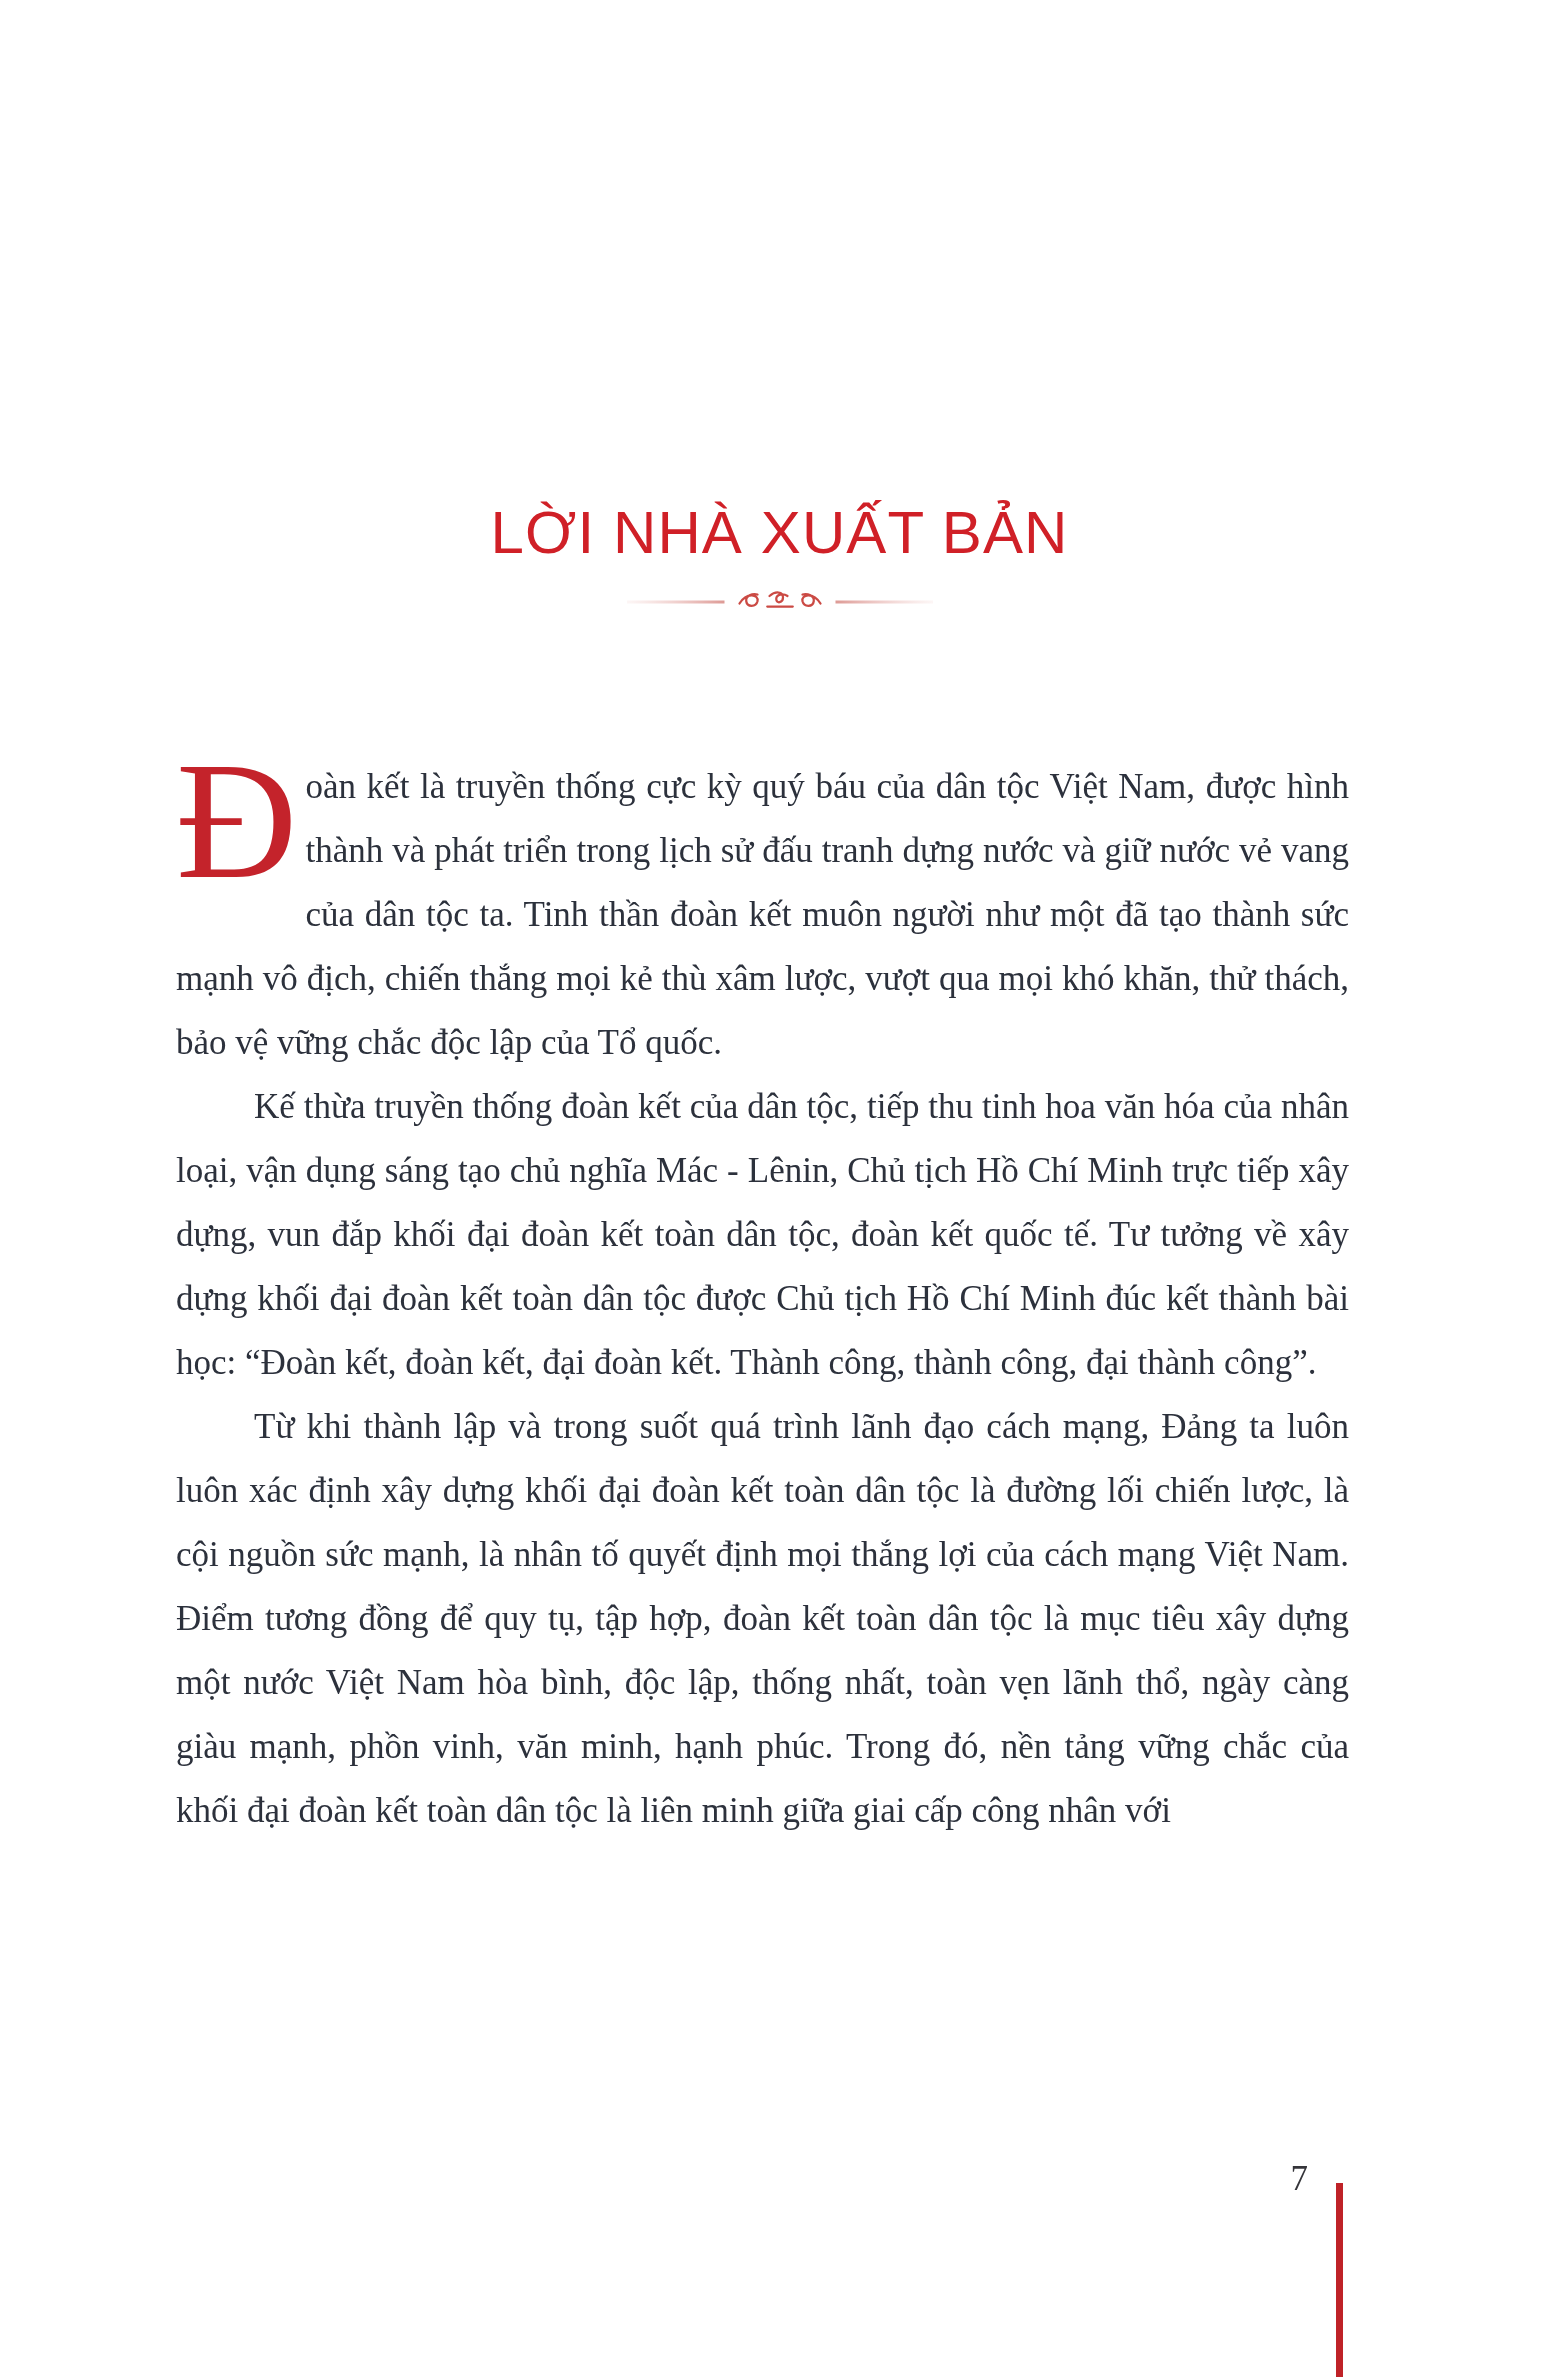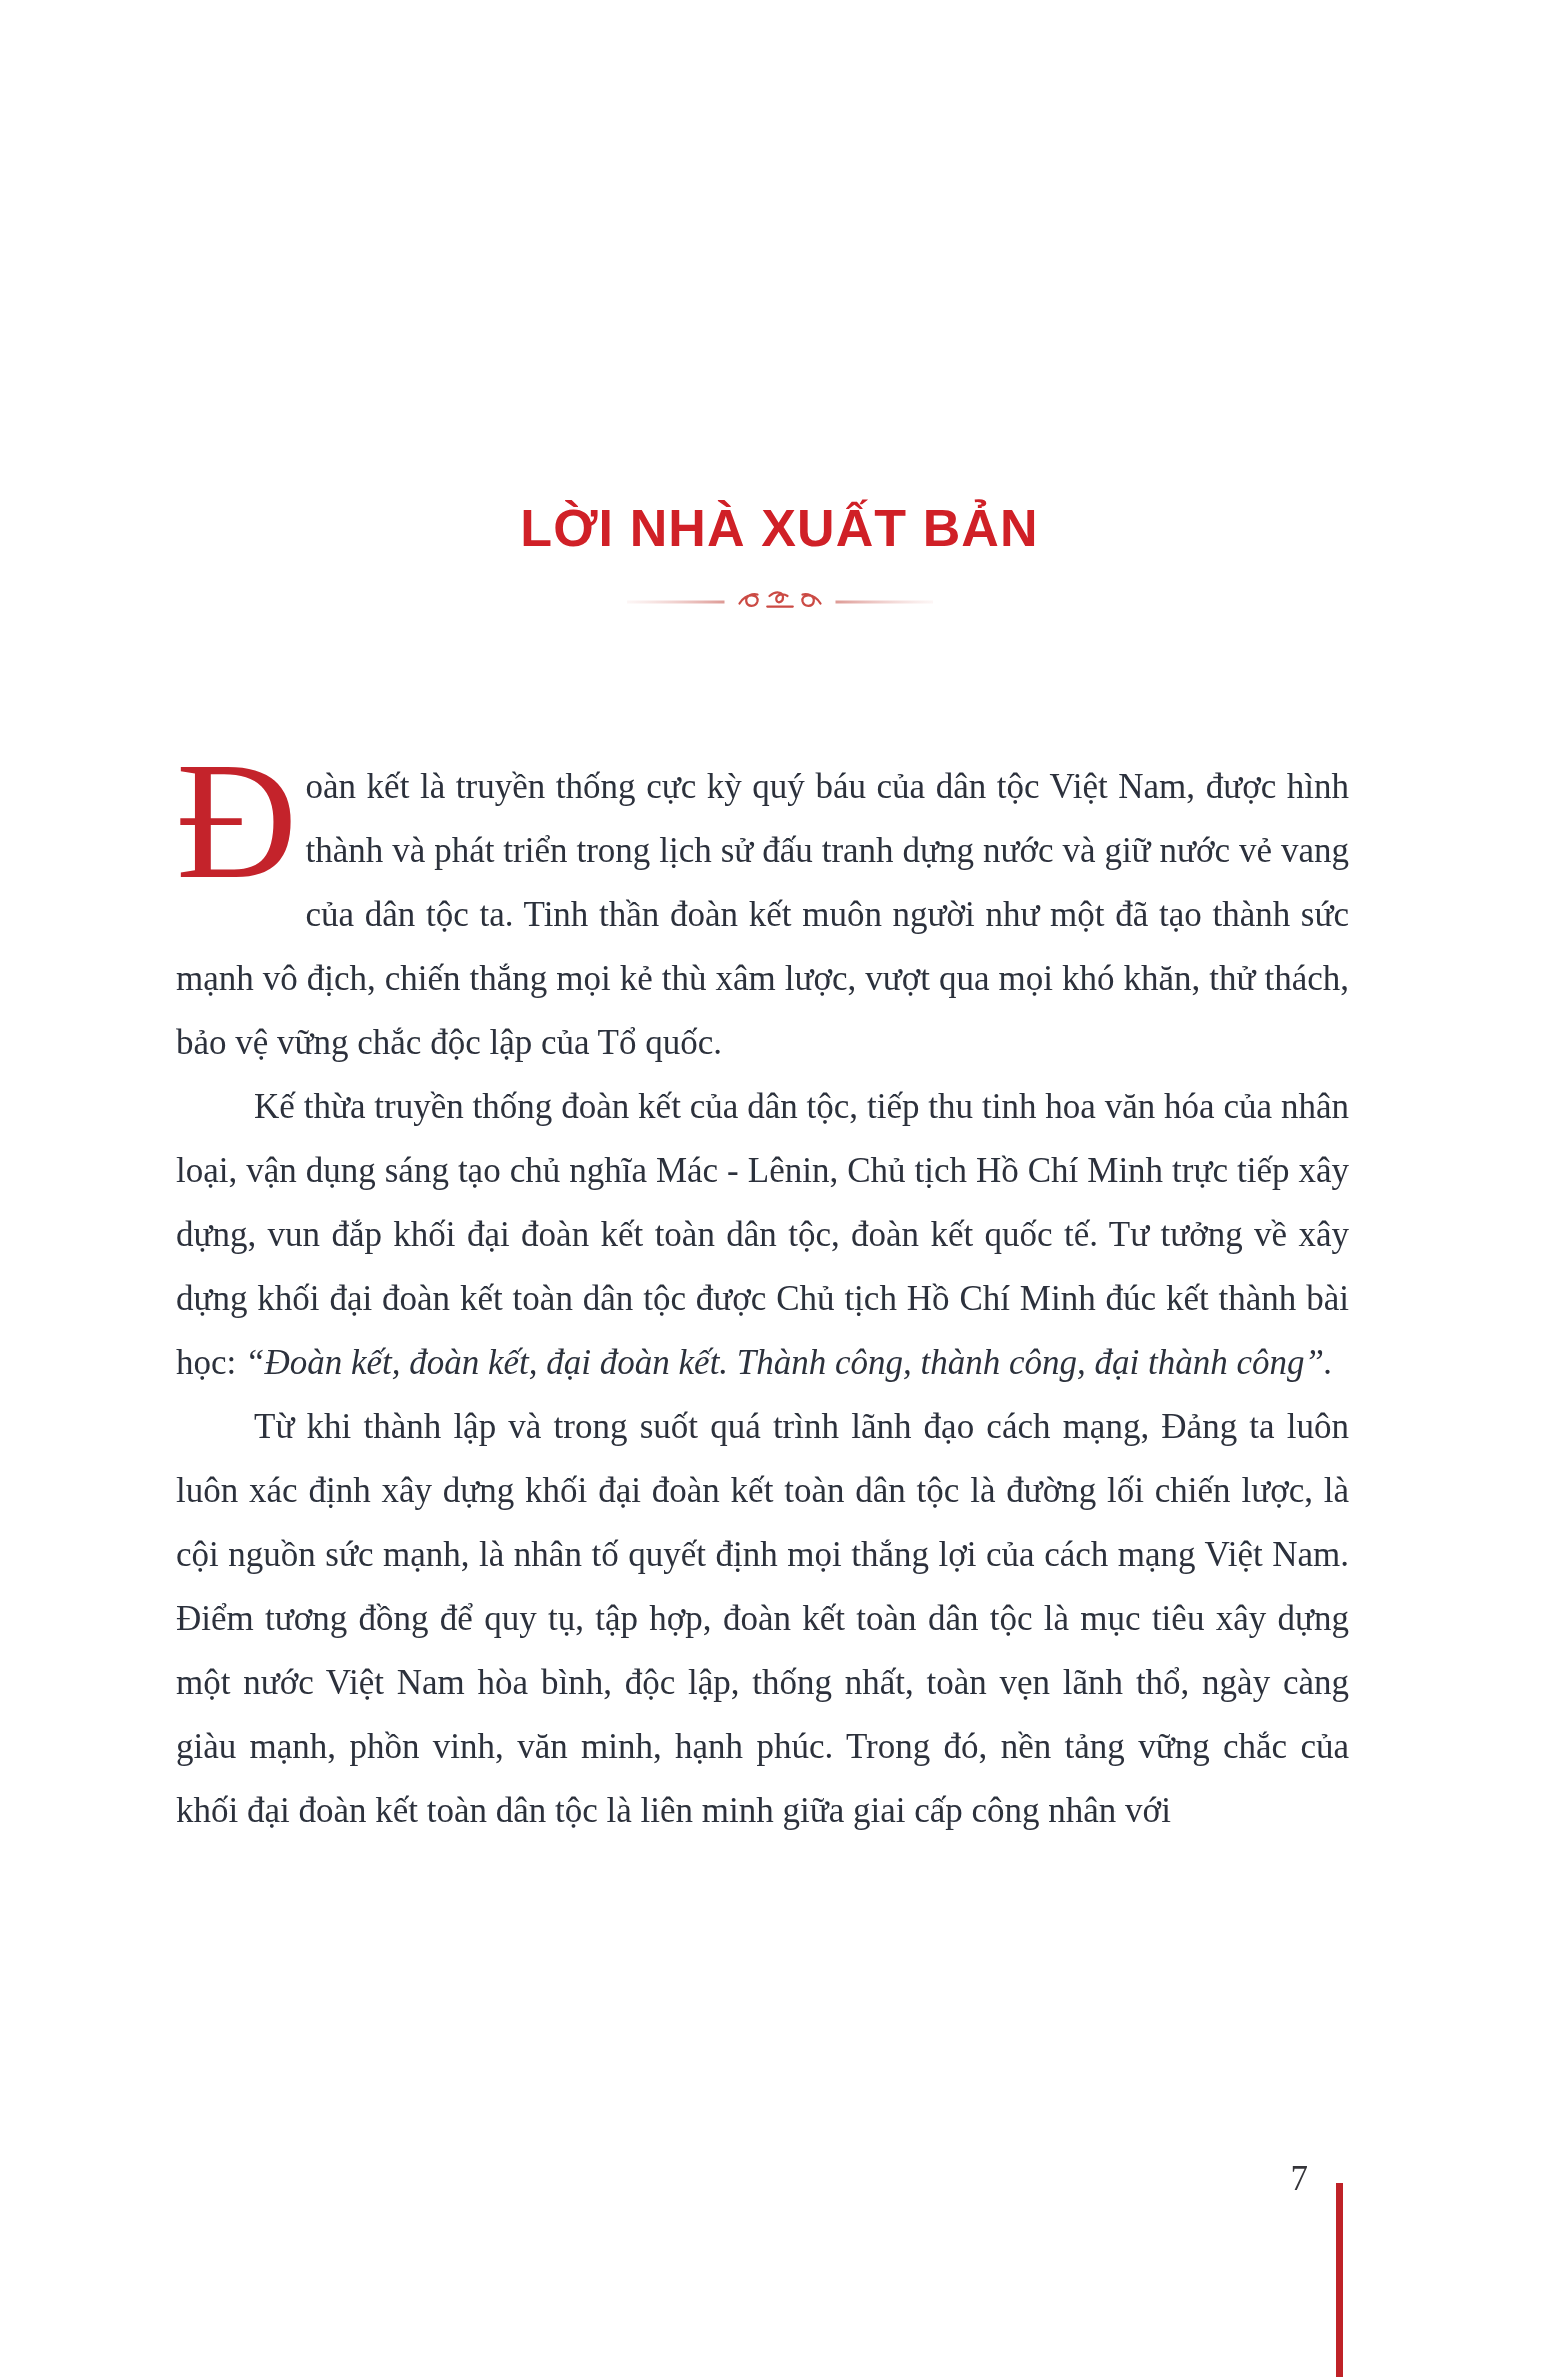--- a/index.html
+++ b/index.html
@@ -18,22 +18,22 @@
 
   
   .title {
     position: absolute;
     top: 498px;
     left: 0;
     width: 1559px;
     margin: 0;
     text-align: center;
     font-family: "Liberation Sans", sans-serif;
-    font-weight: bold;
-    font-size: 52px;
+    font-weight: normal;
+    font-size: 60px;
     letter-spacing: 1.1px;
     color: #d02027;
   }
 
   
   .ornament {
     position: absolute;
     top: 584px;
     left: 0;
     width: 1559px;
@@ -65,21 +65,20 @@
     width: 113px;
     height: 126px;
     margin: 2.3px 16.5px 0 0;
     font-size: 168px;
     line-height: 126px;
     text-align: left;
     color: #c4232b;
     overflow: visible;
   }
   .quote-italic {
-    font-style: italic;
   }
 
   
   .page-number {
     position: absolute;
     left: 1218px;
     top: 2156px;
     width: 90px;
     text-align: right;
     font-size: 35px;

